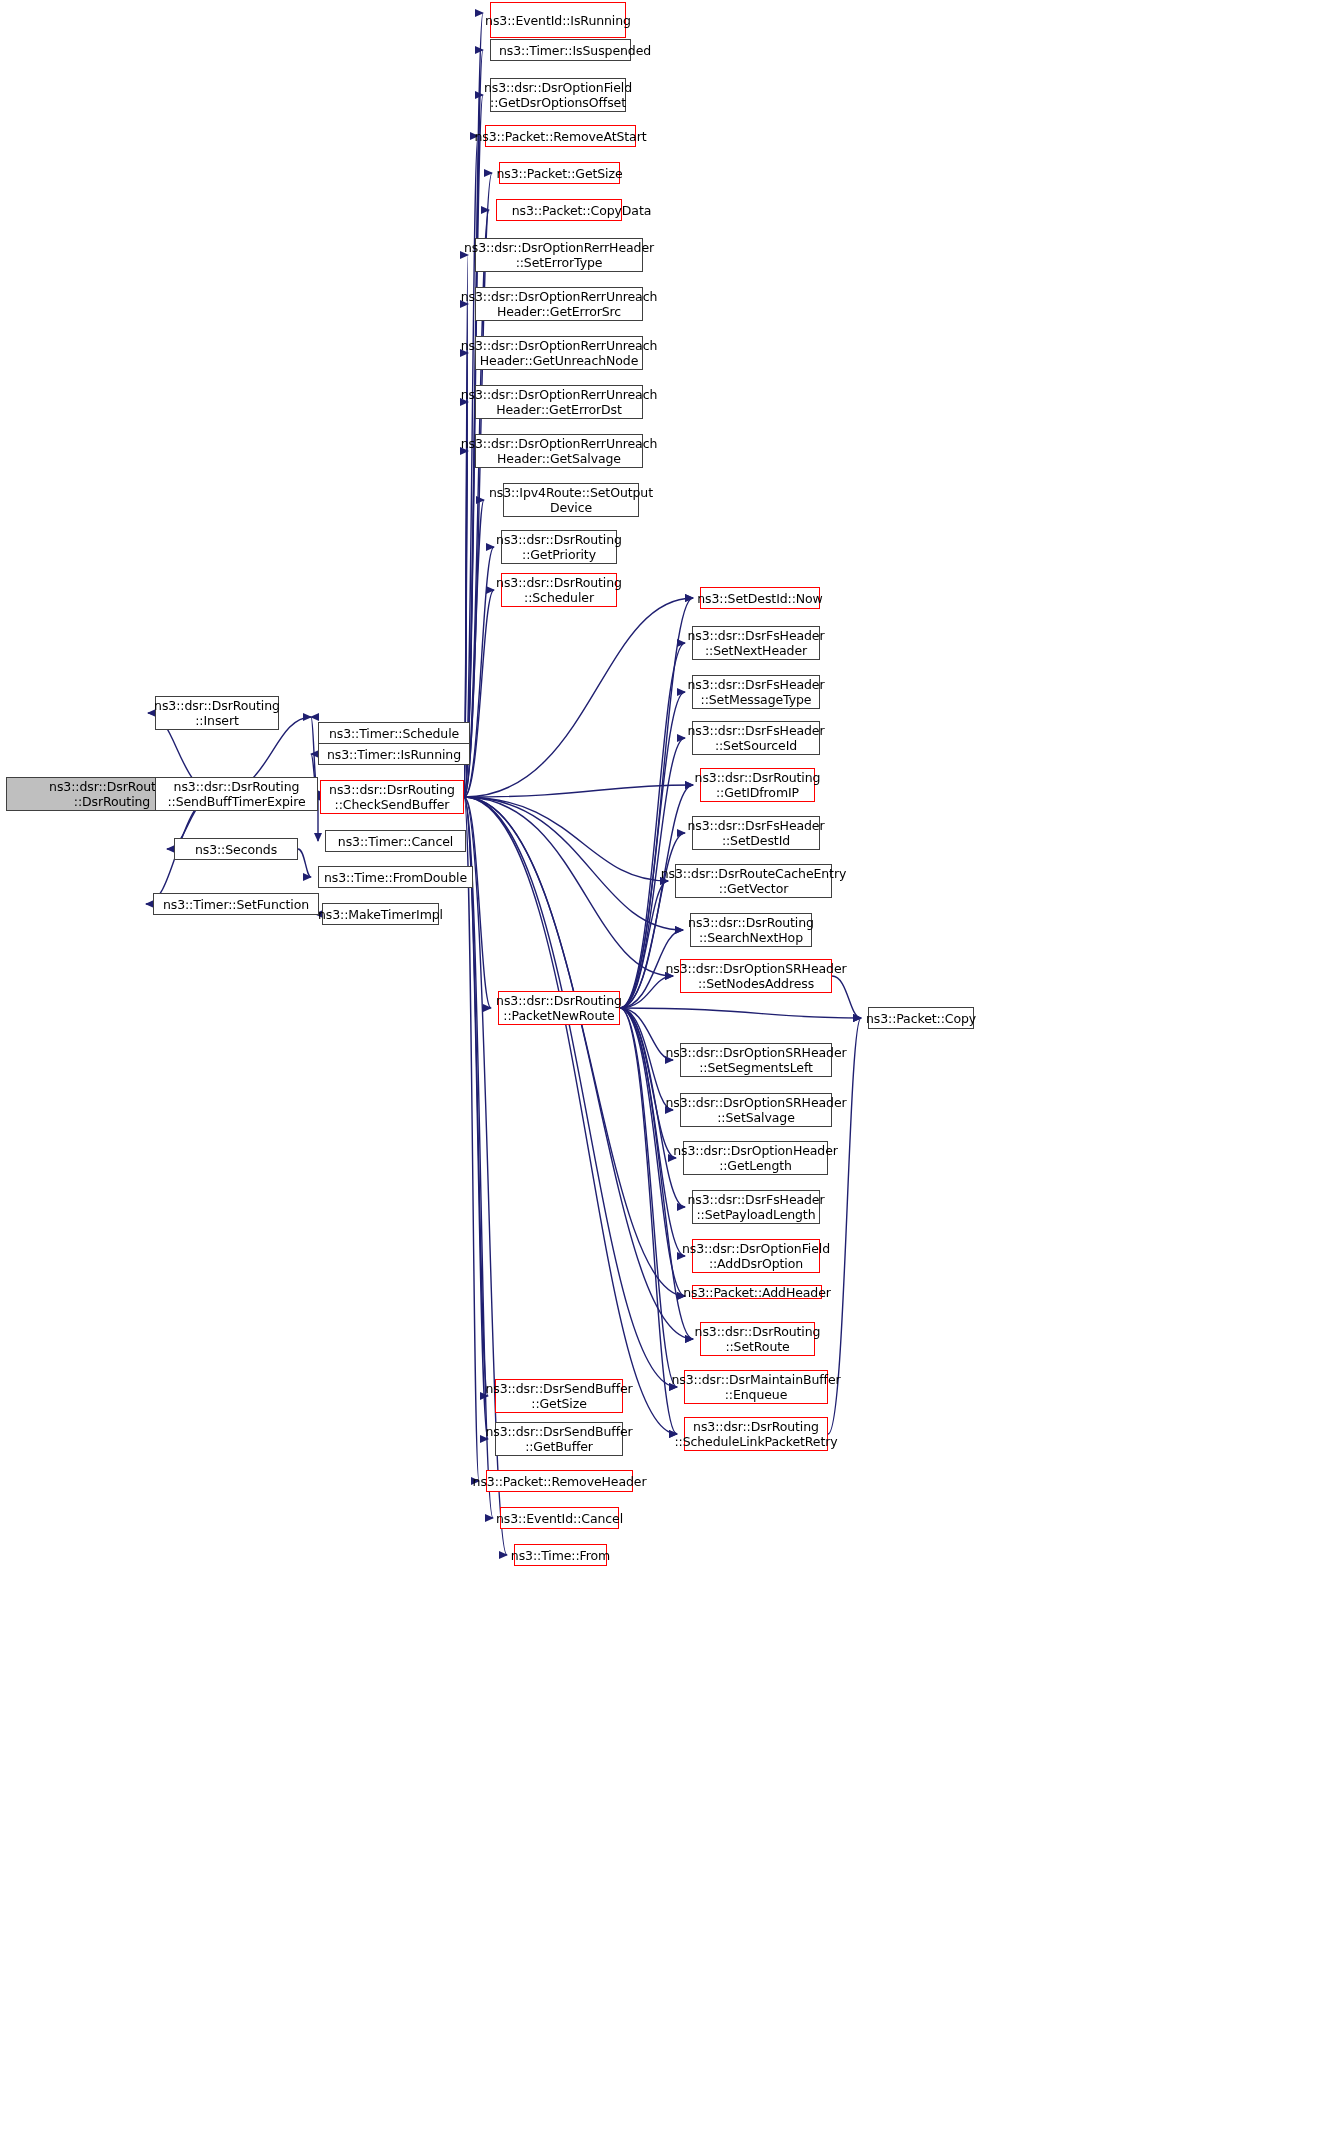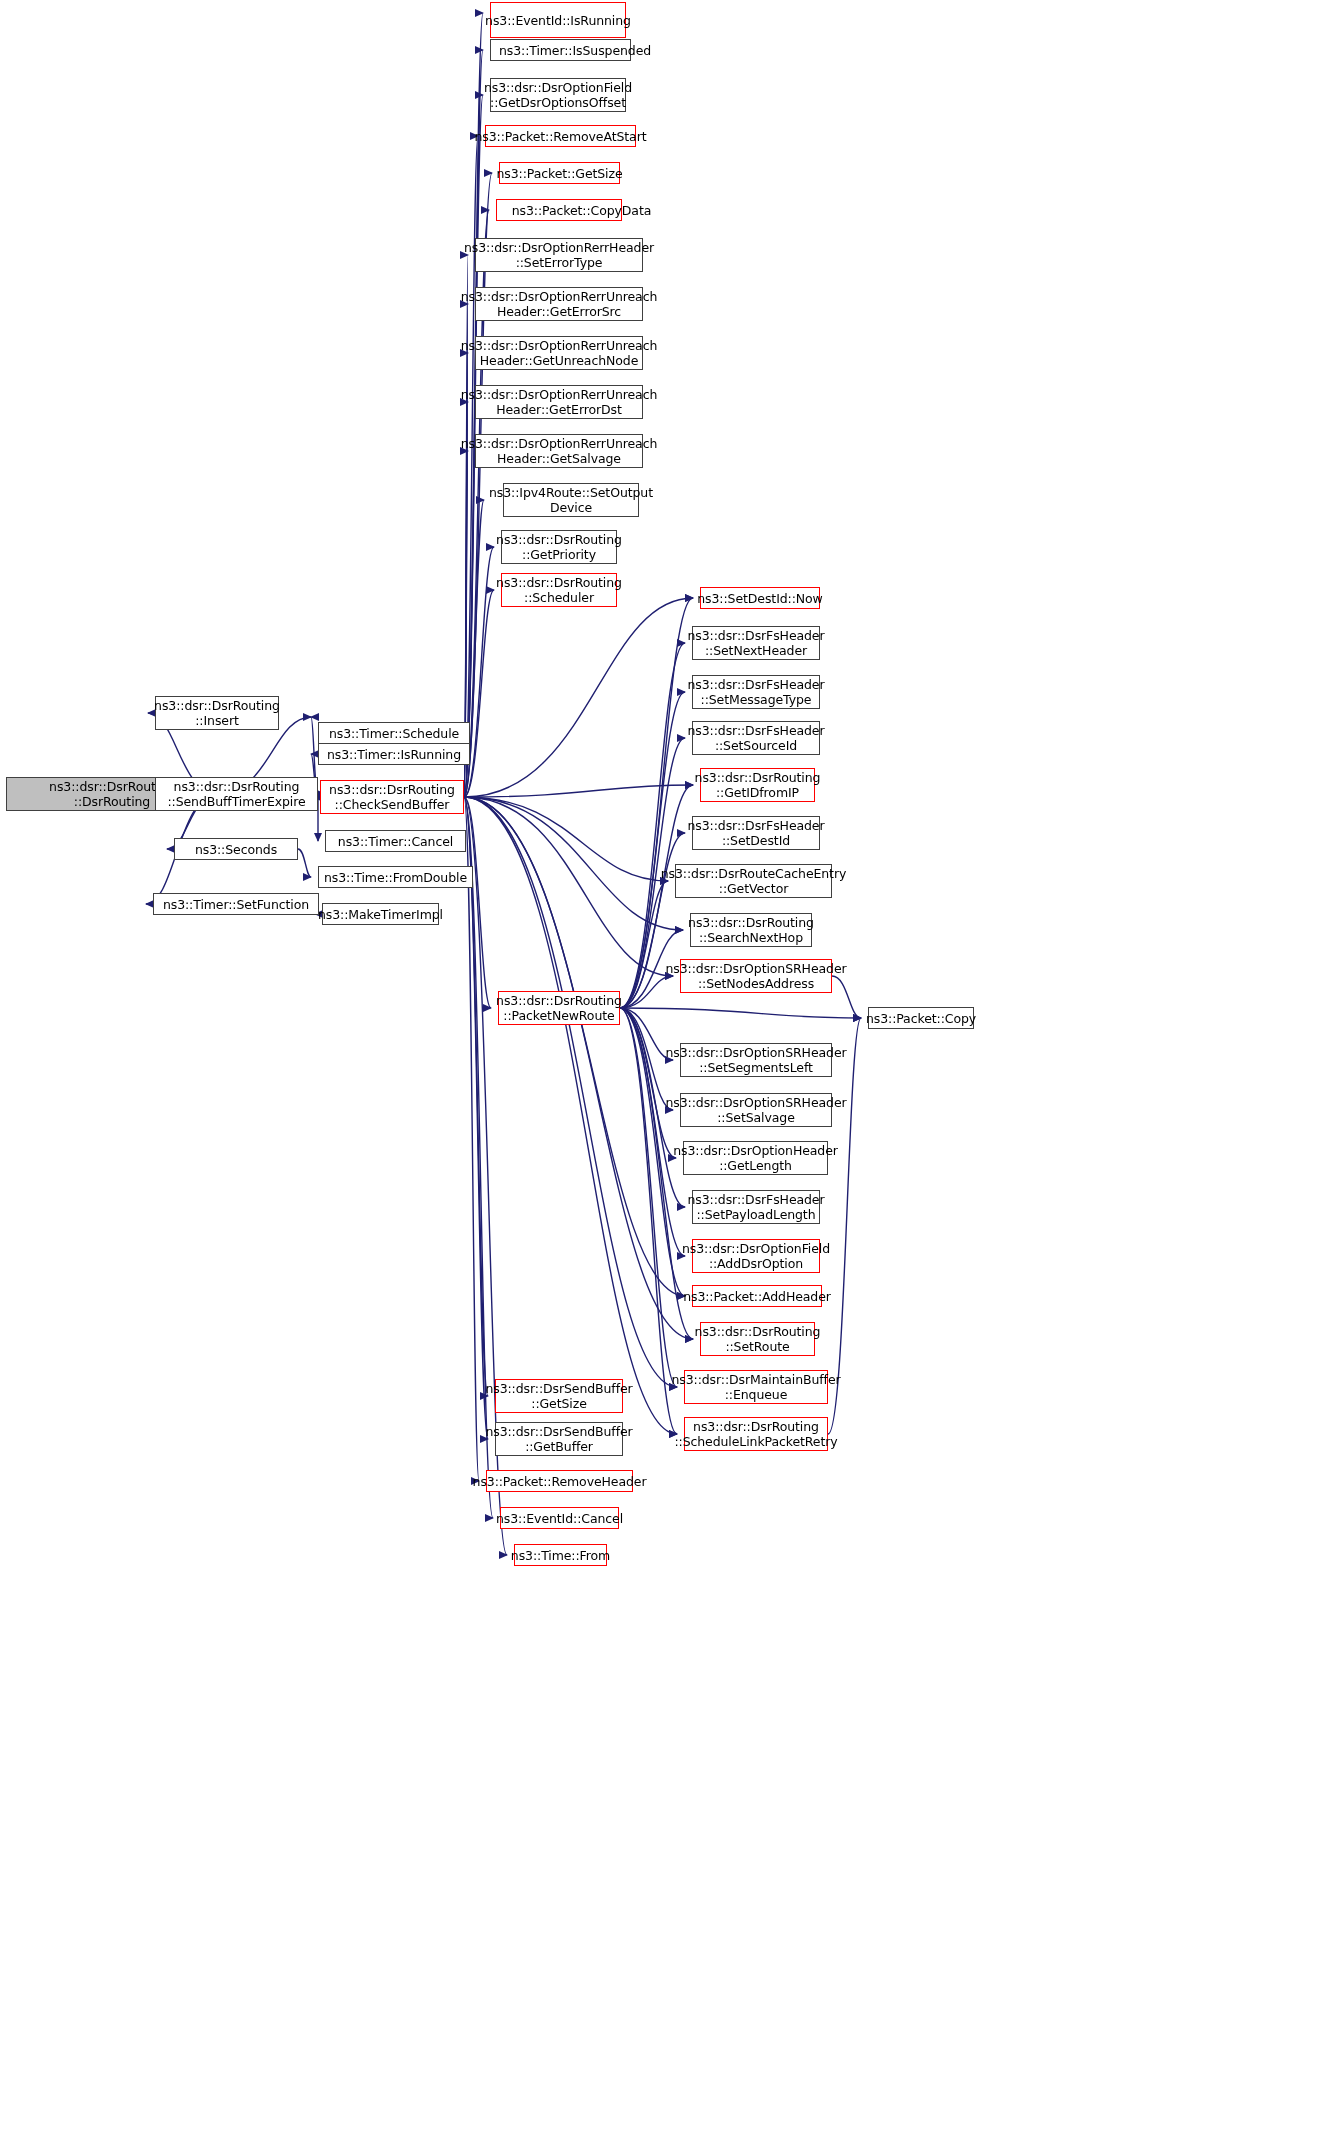--- a/index.html
+++ b/index.html
@@ -169,21 +169,21 @@
       <div class="node" style="left: 680px; top: 1043px; width: 152px; height: 34px;">ns3::dsr::DsrOptionSRHeader
 ::SetSegmentsLeft</div>
       <div class="node" style="left: 680px; top: 1093px; width: 152px; height: 34px;">ns3::dsr::DsrOptionSRHeader
 ::SetSalvage</div>
       <div class="node" style="left: 683px; top: 1141px; width: 145px; height: 34px;">ns3::dsr::DsrOptionHeader
 ::GetLength</div>
       <div class="node" style="left: 692px; top: 1190px; width: 128px; height: 34px;">ns3::dsr::DsrFsHeader
 ::SetPayloadLength</div>
       <div class="node red" style="left: 692px; top: 1239px; width: 128px; height: 34px;">ns3::dsr::DsrOptionField
 ::AddDsrOption</div>
-      <div class="node red" style="left: 692px; top: 1285px; width: 130px; height: 22px;">ns3::Packet::AddHeader</div>
+      <div class="node red" style="left: 692px; top: 1285px; width: 130px; height: 14px;">ns3::Packet::AddHeader</div>
       <div class="node red" style="left: 700px; top: 1322px; width: 115px; height: 34px;">ns3::dsr::DsrRouting
 ::SetRoute</div>
       <div class="node red" style="left: 684px; top: 1370px; width: 144px; height: 34px;">ns3::dsr::DsrMaintainBuffer
 ::Enqueue</div>
       <div class="node red" style="left: 684px; top: 1417px; width: 144px; height: 34px;">ns3::dsr::DsrRouting
 ::ScheduleLinkPacketRetry</div>
       <div class="node" style="left: 868px; top: 1007px; width: 106px; height: 22px;">ns3::Packet::Copy</div>
     </div>
 </div>
 

